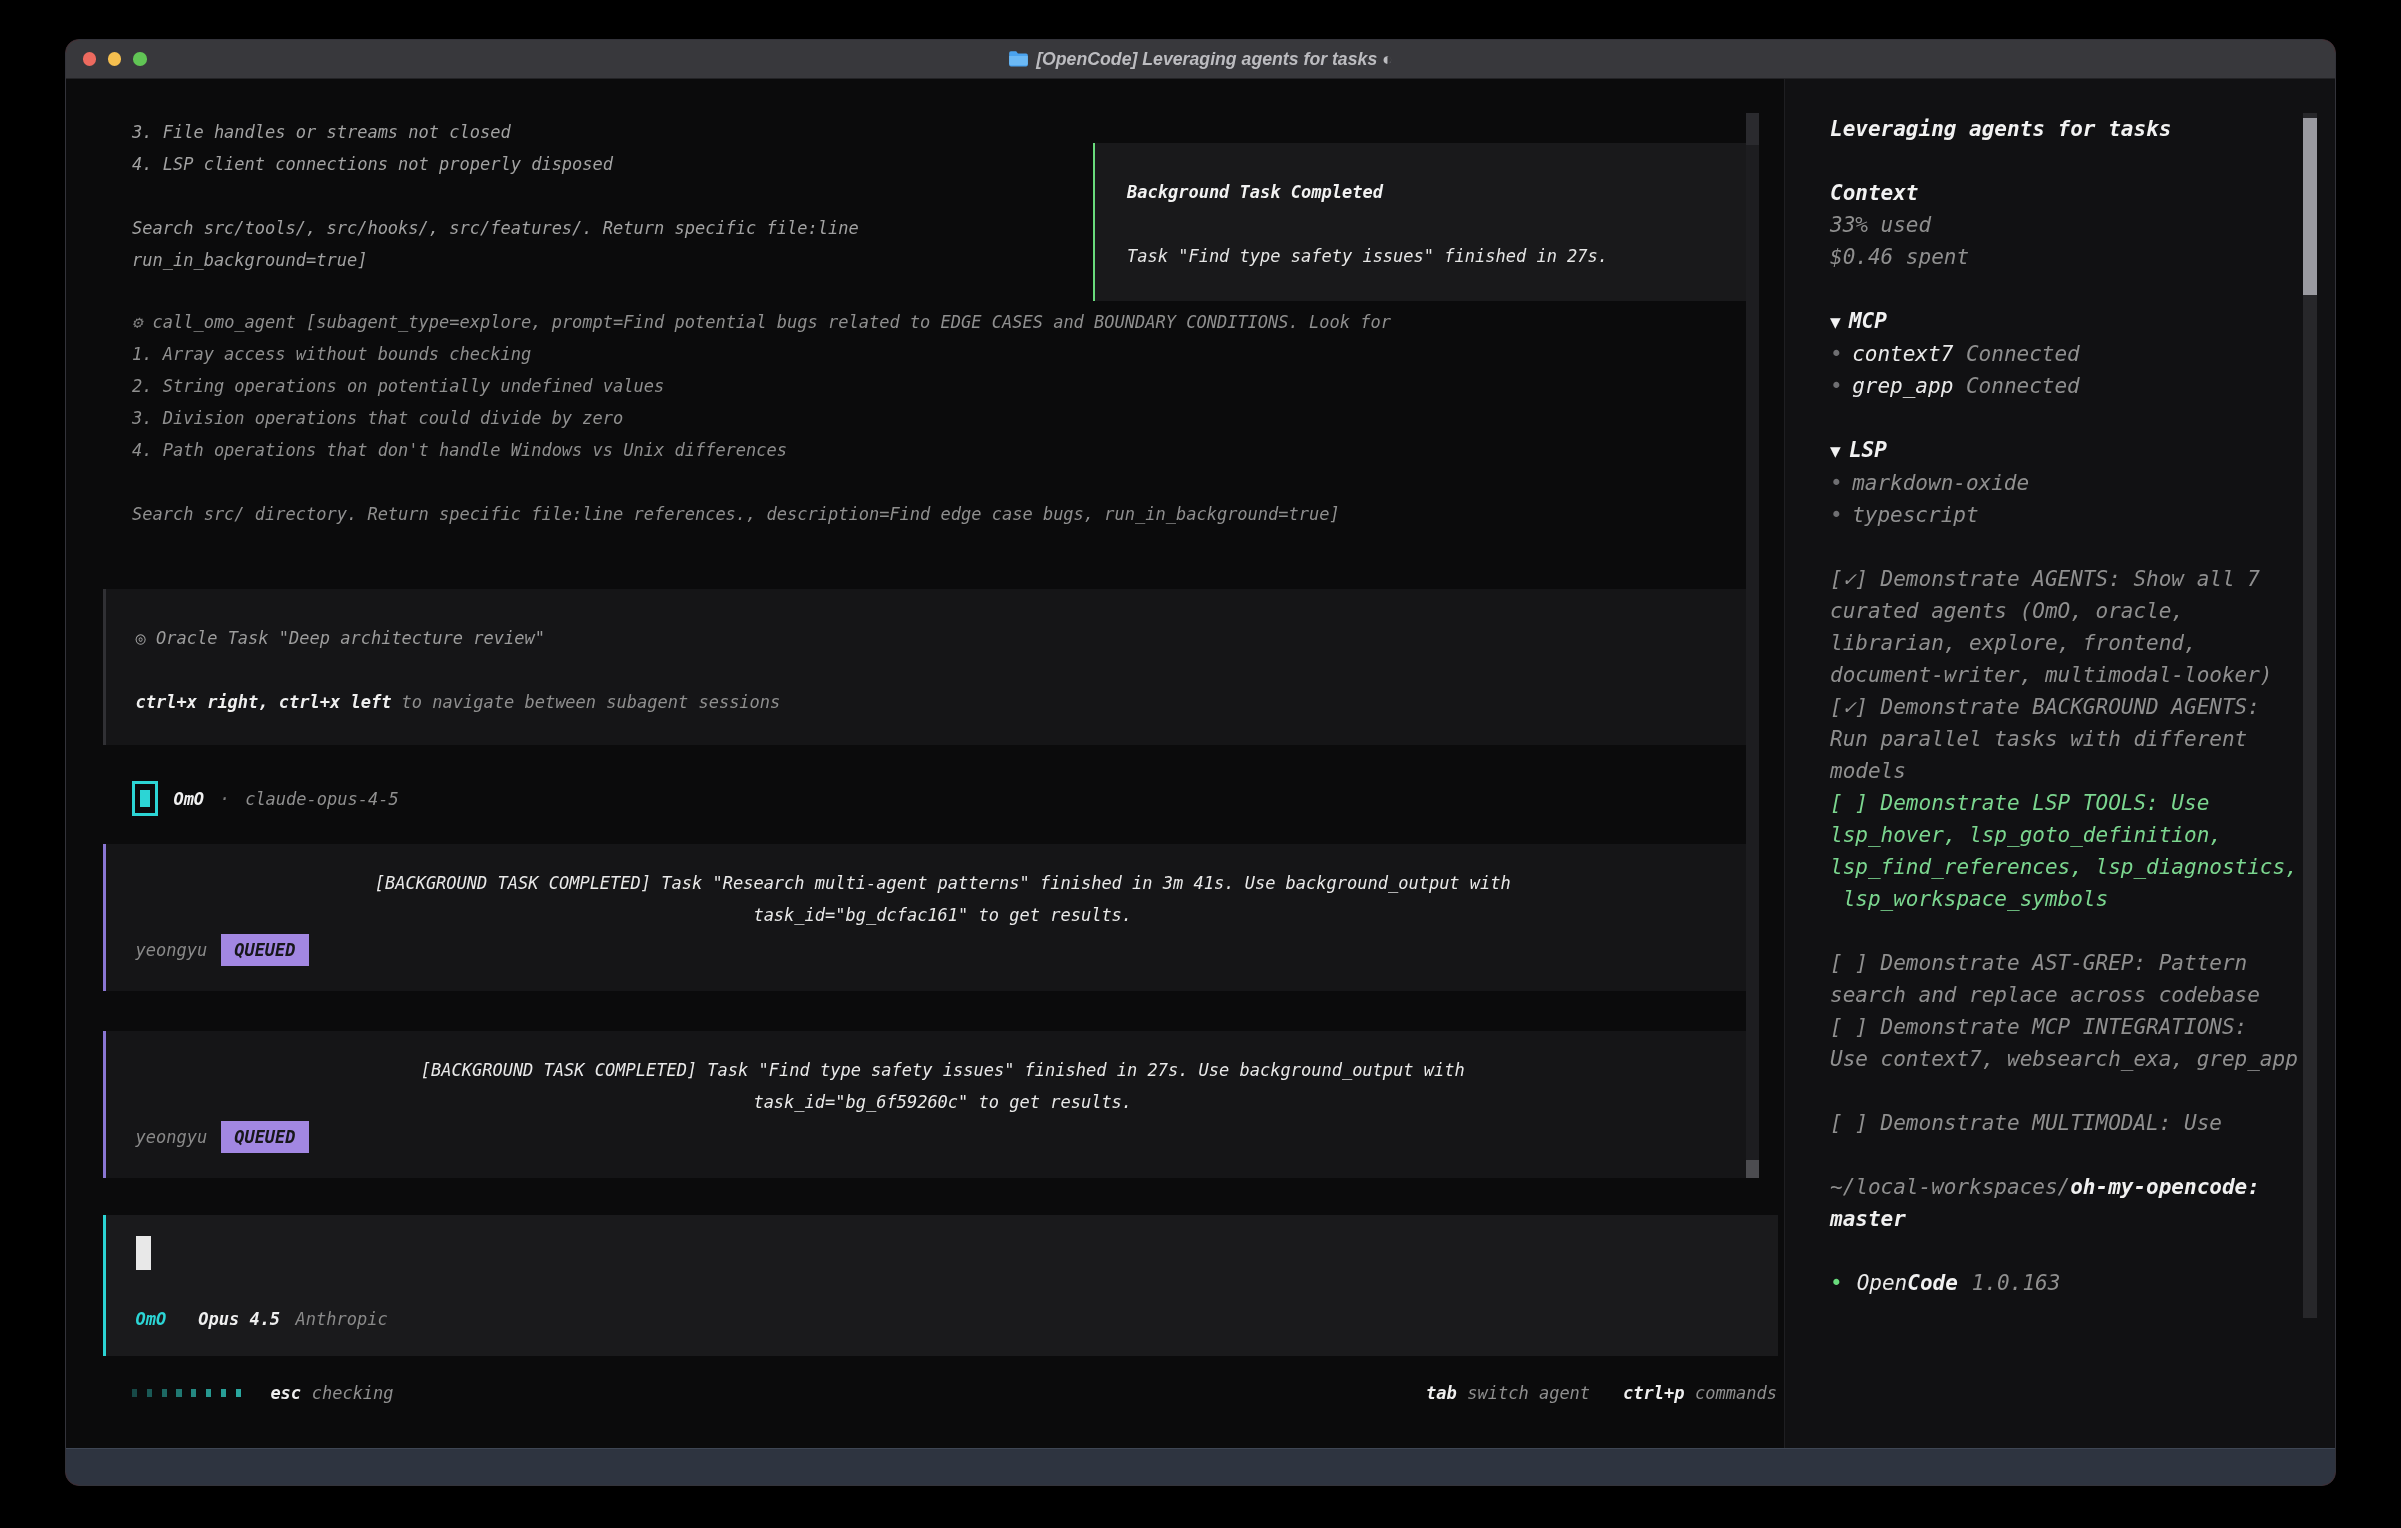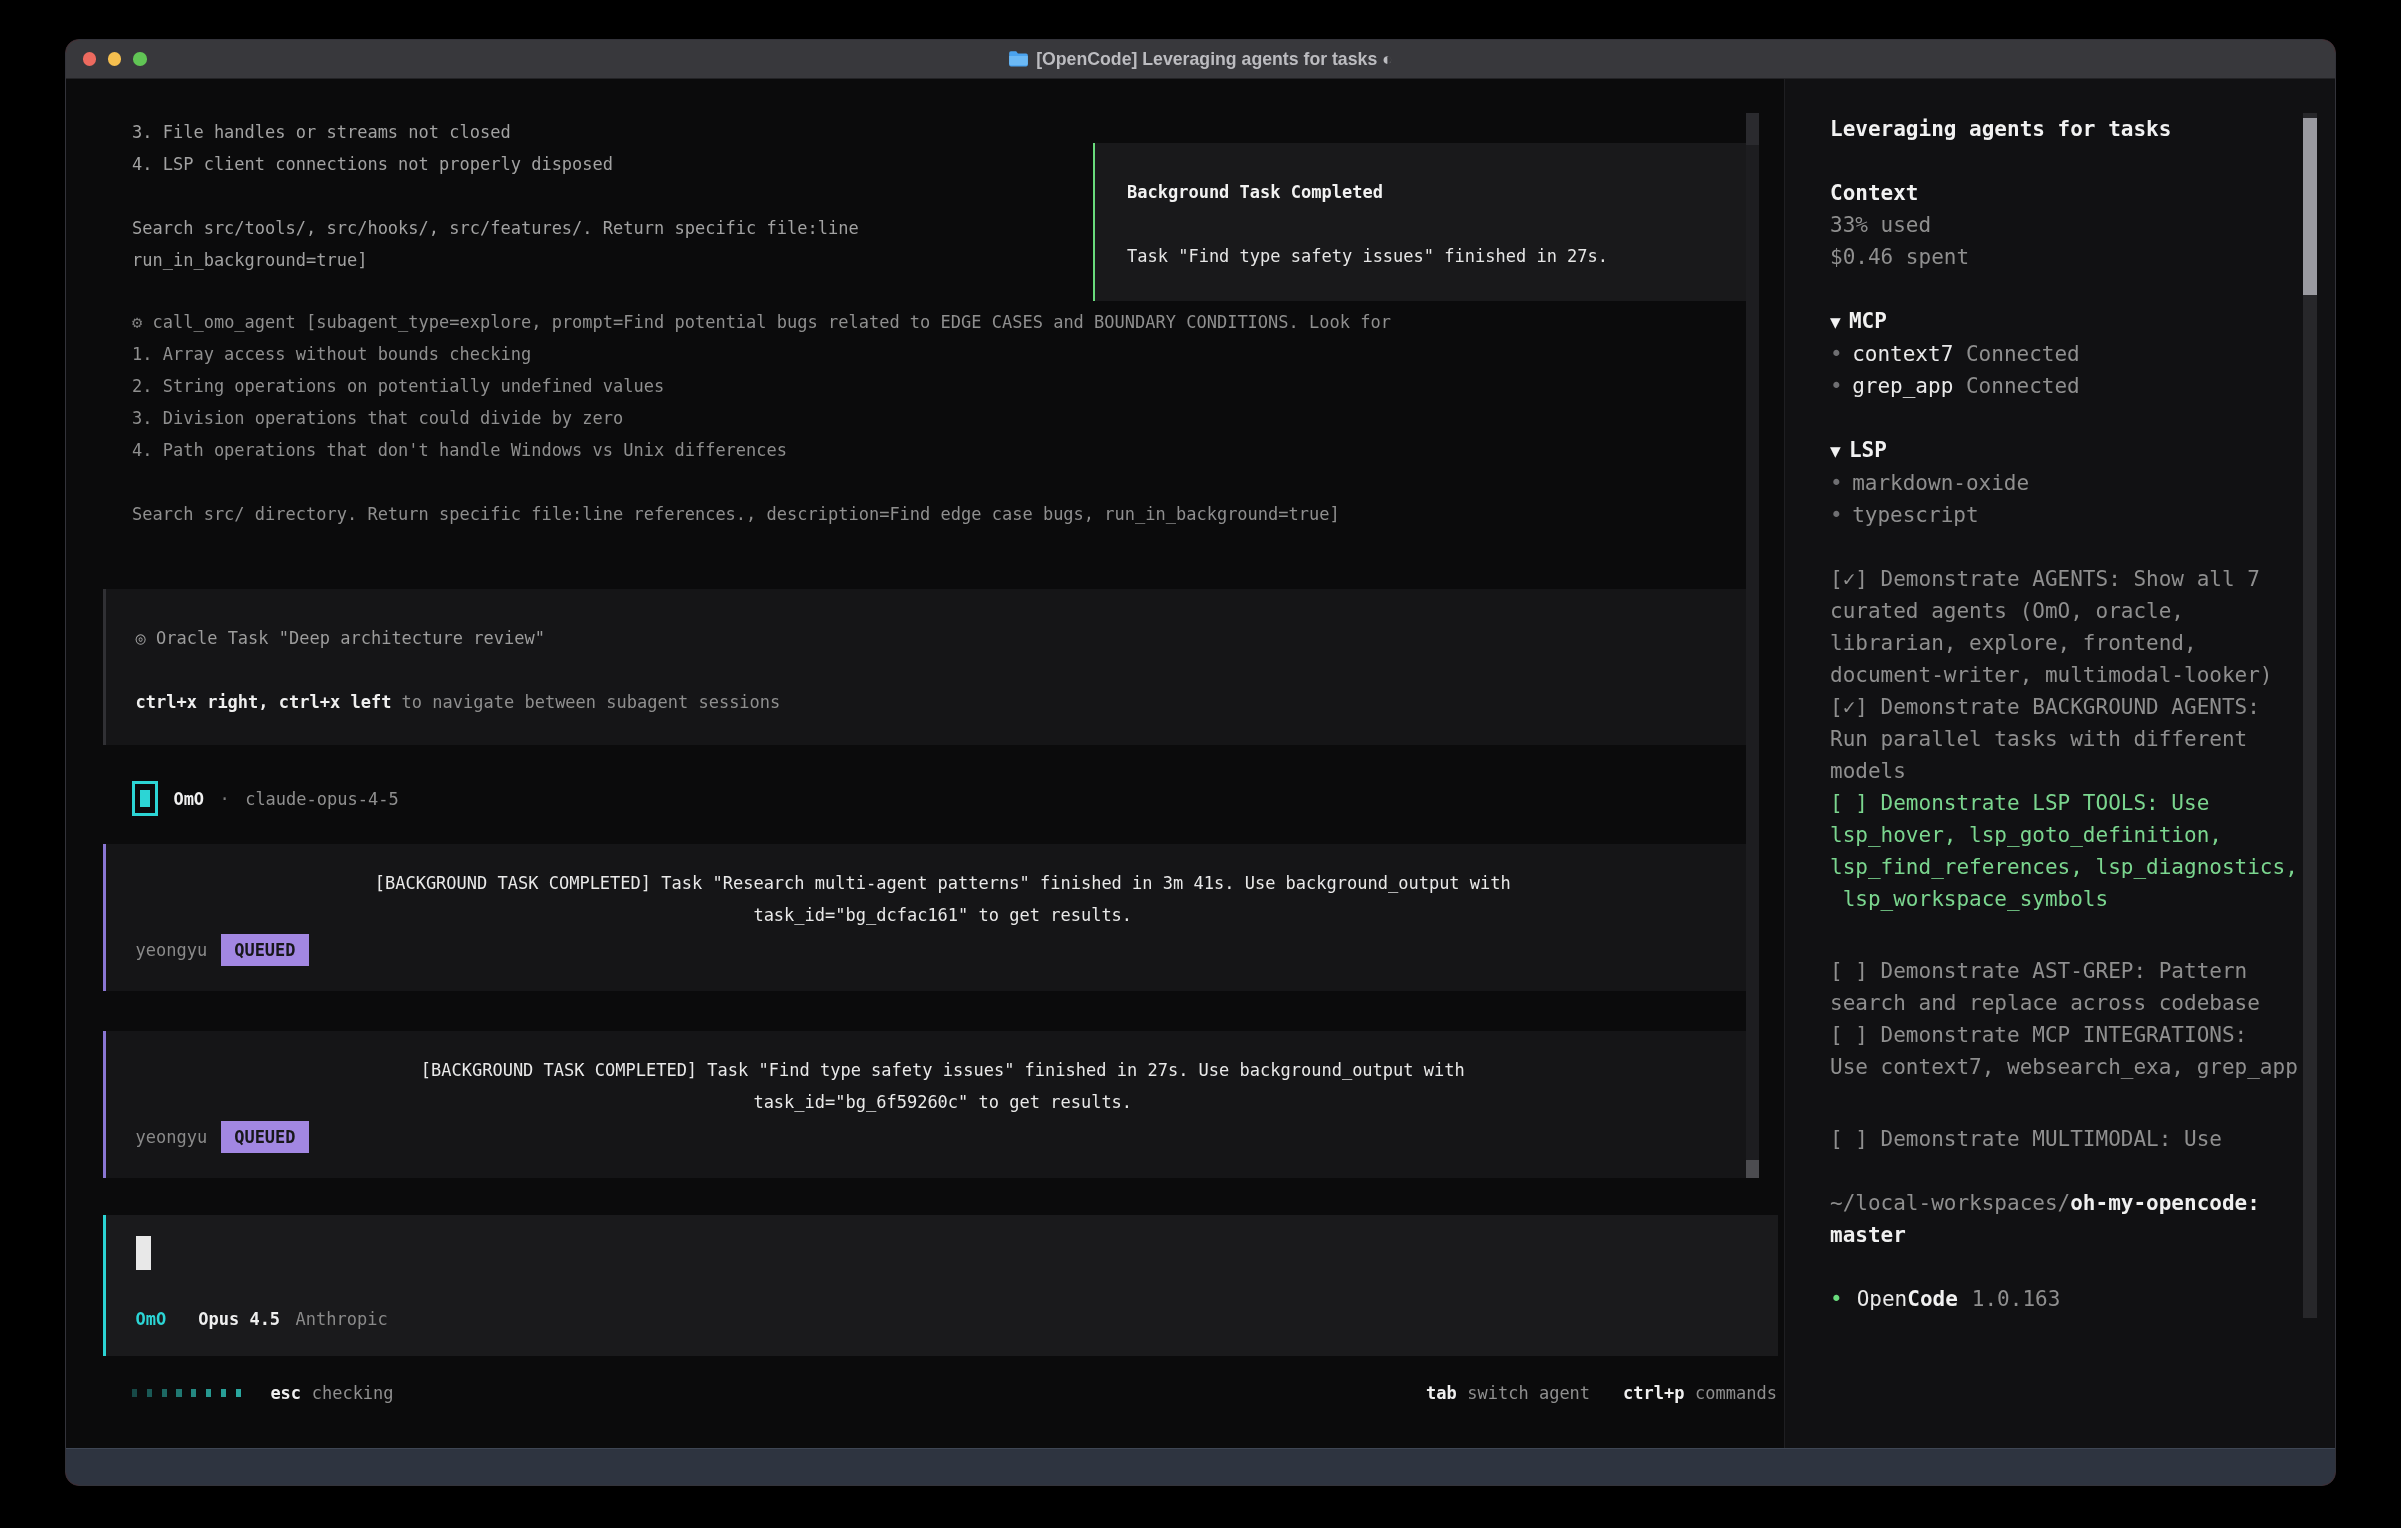--- a/index.html
+++ b/index.html
@@ -4,21 +4,21 @@
 <style>
   * { margin:0; padding:0; box-sizing:border-box; }
   html,body { width:2401px; height:1528px; background:#000; }
   body { font-family:"DejaVu Sans Mono", monospace; }
 
   
   .window {
     position:absolute; left:65px; top:39px; width:2271px; height:1447px;
     background:#7f1d1d; border-radius:14px; overflow:hidden;
     border:1.2px solid #33333a;
-    display:flex; flex-direction:column;
+    display:flex; flex-direction:column;font-style:italic;
   }
   .titlebar {
     height:39px; background:#38383c; flex:0 0 auto;
     display:flex; align-items:center; justify-content:center; position:relative;
     border-bottom:0.6px solid #232326;
   }
   .traffic { position:absolute; left:16.5px; top:0; height:100%; display:flex; align-items:center; gap:11.8px; }
   .light { width:13.6px; height:13.6px; border-radius:50%; }
   .light.red{ background:#ed6a5f; } .light.yellow{ background:#f5bf4f; } .light.green{ background:#61c555; }
   .titlewrap { display:flex; align-items:center; gap:7px; }
@@ -99,21 +99,21 @@
   .sb-section { margin-top:32px; }
   .sb-heading { color:#f2f2f2; font-weight:bold; }
   .sb-heading .tri { font-size:17.7px; margin-right:8.3px; }
   .sb-item { white-space:pre; }
   .sb-item .bullet { color:#6f6f72; margin-right:9.5px; }
   .sb-item .name { color:#e9e9e9; }
   .sb-item .status { color:#8f8f8f; }
   .sb-item.plain .name { color:#8f8f8f; }
   .todo-item { white-space:pre; color:#8f8f8f; }
   .todo-item.todo-active { color:#7bd68f; }
-  .todo-item.gap { margin-top:40px; }
+  .todo-item.gap { margin-top:32px; }
   .workspace { margin-top:32px; white-space:pre-wrap; }
   .ws-prefix { color:#8f8f8f; }
   .ws-repo, .ws-branch { color:#f0f0f0; font-weight:bold; }
   .sb-footer { margin-top:32px; display:flex; align-items:center; }
   .sb-footer .gbullet { color:#69db7c; margin-right:14px; }
   .app-a { color:#e9e9e9; }
   .app-b { color:#f2f2f2; font-weight:bold; }
   .app-v { color:#8f8f8f; margin-left:14px; }
 
   .sb-scrollbar { position:absolute; right:17.7px; top:34px; width:14px; height:1205px; background:#27272a; }

